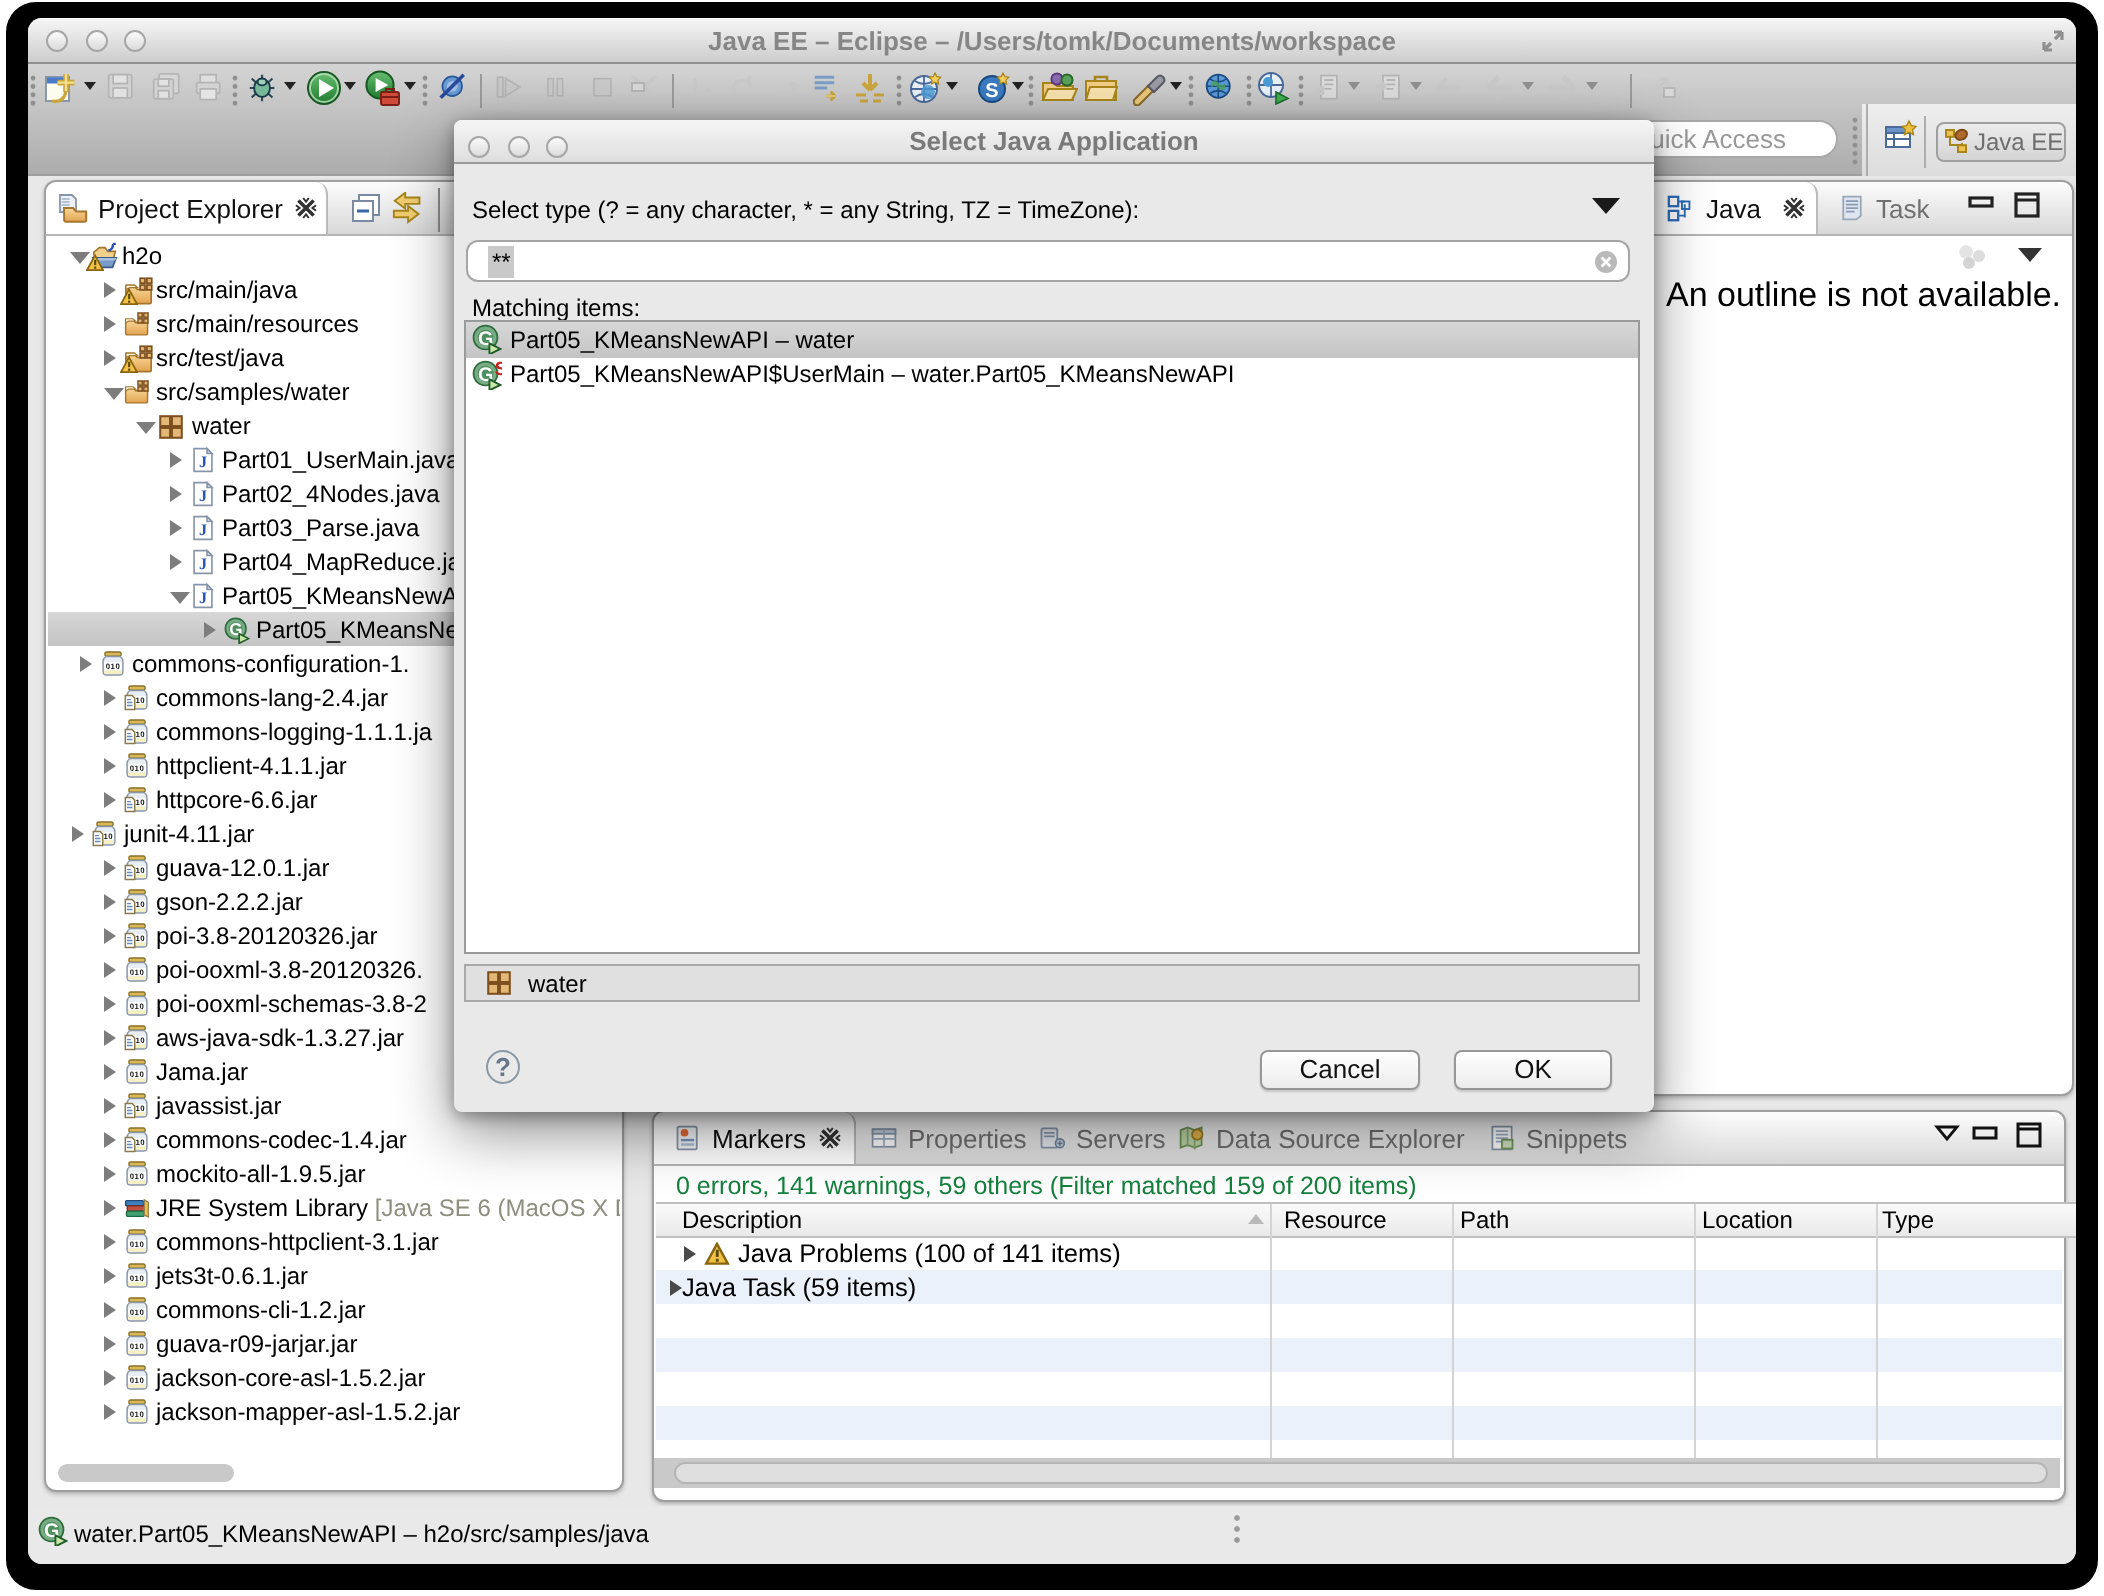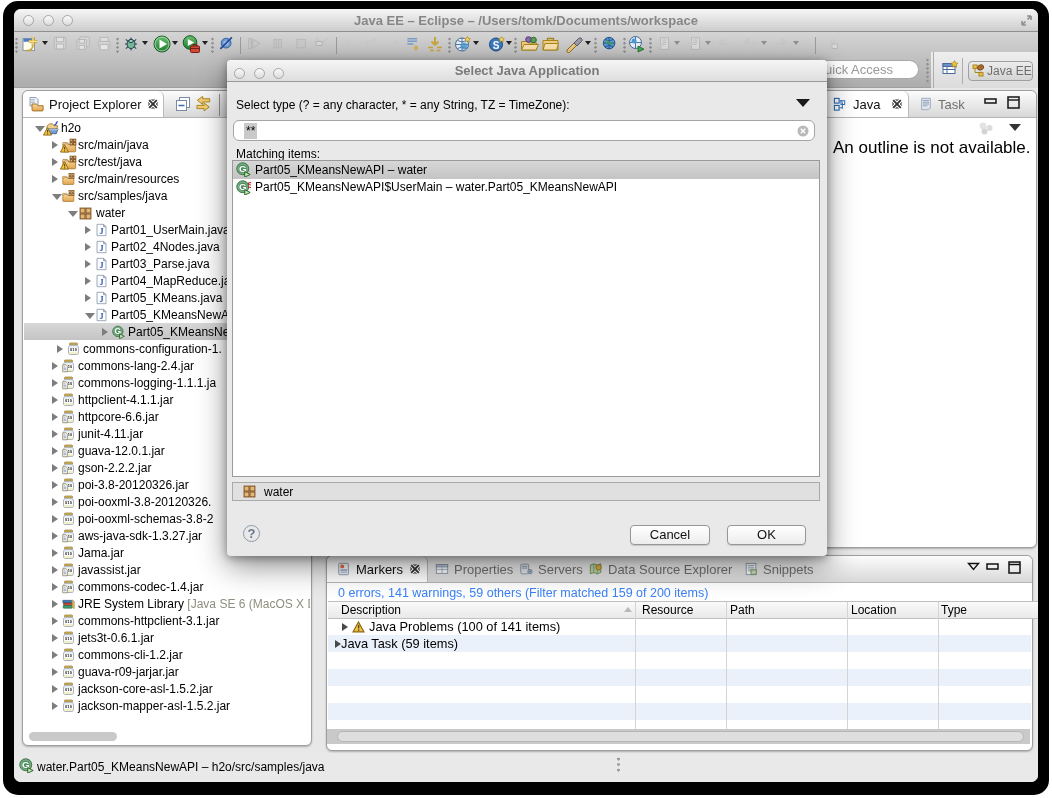--- a/index.html
+++ b/index.html
@@ -409,40 +409,40 @@
           <span class="tw"><span class="tri"></span></span>
           <span class="ticon" style="position:relative"><svg style="width:15px;height:15px">
               <use href="#i-folder"></use>
             </svg><svg style="position:absolute;left:-2px;bottom:-1px;width:9px;height:9px">
               <use href="#i-warn"></use>
             </svg></span>
           <span>src/main/java</span>
         </div>
         <div class="trow" style="padding-left:28px">
           <span class="tw"><span class="tri"></span></span>
+          <svg class="ticon">
+            <use href="#i-folder"></use>
+          </svg>
+          <span>src/main/resources</span>
+        </div>
+        <div class="trow" style="padding-left:28px">
+          <span class="tw"><span class="tri"></span></span>
           <span class="ticon" style="position:relative"><svg style="width:15px;height:15px">
               <use href="#i-folder"></use>
             </svg><svg style="position:absolute;left:-2px;bottom:-1px;width:9px;height:9px">
               <use href="#i-warn"></use>
             </svg></span>
           <span>src/test/java</span>
         </div>
         <div class="trow" style="padding-left:28px">
-          <span class="tw"><span class="tri"></span></span>
+          <span class="tw"><span class="trid"></span></span>
           <svg class="ticon">
             <use href="#i-folder"></use>
           </svg>
-          <span>src/main/resources</span>
-        </div>
-        <div class="trow" style="padding-left:28px">
-          <span class="tw"><span class="trid"></span></span>
-          <svg class="ticon">
-            <use href="#i-folder"></use>
-          </svg>
-          <span>src/samples/java</span>
+          <span>src/samples/water</span>
         </div>
         <div class="trow" style="padding-left:44px">
           <span class="tw"><span class="trid"></span></span>
           <svg class="ticon" style="width:13px;height:13px;margin:1px 4px 0 1px">
             <use href="#i-grid"></use>
           </svg>
           <span>water</span>
         </div>
         <div class="trow" style="padding-left:61px">
           <span class="tw"><span class="tri"></span></span>
@@ -466,41 +466,34 @@
           <span>Part03_Parse.java</span>
         </div>
         <div class="trow" style="padding-left:61px">
           <span class="tw"><span class="tri"></span></span>
           <svg class="ticon">
             <use href="#i-jfile"></use>
           </svg>
           <span>Part04_MapReduce.jav</span>
         </div>
         <div class="trow" style="padding-left:61px">
-          <span class="tw"><span class="tri"></span></span>
+          <span class="tw"><span class="trid"></span></span>
           <svg class="ticon">
             <use href="#i-jfile"></use>
           </svg>
-          <span>Part05_KMeans.java</span>
-        </div>
-        <div class="trow" style="padding-left:61px">
-          <span class="tw"><span class="trid"></span></span>
-          <svg class="ticon">
-            <use href="#i-jfile"></use>
-          </svg>
           <span>Part05_KMeansNewAP</span>
         </div>
         <div class="trow sel" style="padding-left:78px">
           <span class="tw"><span class="tri"></span></span>
           <svg class="ticon">
             <use href="#i-grun"></use>
           </svg>
           <span>Part05_KMeansNew</span>
         </div>
-        <div class="trow" style="padding-left:33px">
+        <div class="trow" style="padding-left:16px">
           <span class="tw"><span class="tri"></span></span>
           <svg class="ticon">
             <use href="#i-jar"></use>
           </svg>
           <span>commons-configuration-1.</span>
         </div>
         <div class="trow" style="padding-left:28px">
           <span class="tw"><span class="tri"></span></span>
           <svg class="ticon">
             <use href="#i-jarsrc"></use>
@@ -521,21 +514,21 @@
           </svg>
           <span>httpclient-4.1.1.jar</span>
         </div>
         <div class="trow" style="padding-left:28px">
           <span class="tw"><span class="tri"></span></span>
           <svg class="ticon">
             <use href="#i-jarsrc"></use>
           </svg>
           <span>httpcore-6.6.jar</span>
         </div>
-        <div class="trow" style="padding-left:28px">
+        <div class="trow" style="padding-left:12px">
           <span class="tw"><span class="tri"></span></span>
           <svg class="ticon">
             <use href="#i-jarsrc"></use>
           </svg>
           <span>junit-4.11.jar</span>
         </div>
         <div class="trow" style="padding-left:28px">
           <span class="tw"><span class="tri"></span></span>
           <svg class="ticon">
             <use href="#i-jarsrc"></use>
@@ -590,20 +583,27 @@
             <use href="#i-jarsrc"></use>
           </svg>
           <span>javassist.jar</span>
         </div>
         <div class="trow" style="padding-left:28px">
           <span class="tw"><span class="tri"></span></span>
           <svg class="ticon">
             <use href="#i-jarsrc"></use>
           </svg>
           <span>commons-codec-1.4.jar</span>
+        </div>
+        <div class="trow" style="padding-left:28px">
+          <span class="tw"><span class="tri"></span></span>
+          <svg class="ticon">
+            <use href="#i-jar"></use>
+          </svg>
+          <span>mockito-all-1.9.5.jar</span>
         </div>
         <div class="trow" style="padding-left:28px">
           <span class="tw"><span class="tri"></span></span>
           <svg class="ticon">
             <use href="#i-books"></use>
           </svg>
           <span>JRE System Library <span class="dim">[Java SE 6 (MacOS X De</span></span>
         </div>
         <div class="trow" style="padding-left:28px">
           <span class="tw"><span class="tri"></span></span>
@@ -722,21 +722,21 @@
     <svg style="position:absolute;left:640px;top:6px" width="13" height="9" viewBox="0 0 13 9">
         <path d="M1.5 1.5 h10 l-5 6 z" fill="none" stroke="#111" stroke-width="1.4"></path>
       </svg>
     <svg style="position:absolute;left:659px;top:7px" width="13" height="8" viewBox="0 0 13 8">
         <rect x="1" y="1" width="11" height="5" fill="none" stroke="#111" stroke-width="1.5"></rect>
       </svg>
     <svg style="position:absolute;left:681px;top:5px" width="13" height="13" viewBox="0 0 13 13">
         <rect x="1" y="1" width="11" height="11" fill="none" stroke="#111" stroke-width="1.5"></rect>
         <path d="M1 3.5 h11" stroke="#111" stroke-width="1.5"></path>
       </svg>
-    <div style="position:absolute;left:11px;top:30px;font-size:12.5px;color:#3b82f6">0 errors, 141 warnings, 59 others (Filter matched 159 of 200 items)</div>
+    <div style="position:absolute;left:11px;top:30px;font-size:12.5px;color:#15803d">0 errors, 141 warnings, 59 others (Filter matched 159 of 200 items)</div>
     <div id="mhead" style="width:839px">
       <span style="position:absolute;left:13px;top:1px">Description</span>
       <span style="position:absolute;left:314px;top:1px">Resource</span>
       <span style="position:absolute;left:402px;top:1px">Path</span>
       <span style="position:absolute;left:523px;top:1px">Location</span>
       <span style="position:absolute;left:613px;top:1px">Type</span>
       <div style="position:absolute;left:296px;top:5px;width:0;height:0;border-left:4.5px solid transparent;border-right:4.5px solid transparent;border-bottom:5px solid #b8b8b8"></div>
     </div>
     <div id="mrows" style="position:absolute;left:1px;top:62px;width:703px;height:111px">
       <div class="mrow" style="top:0;width:609px;left:0">

